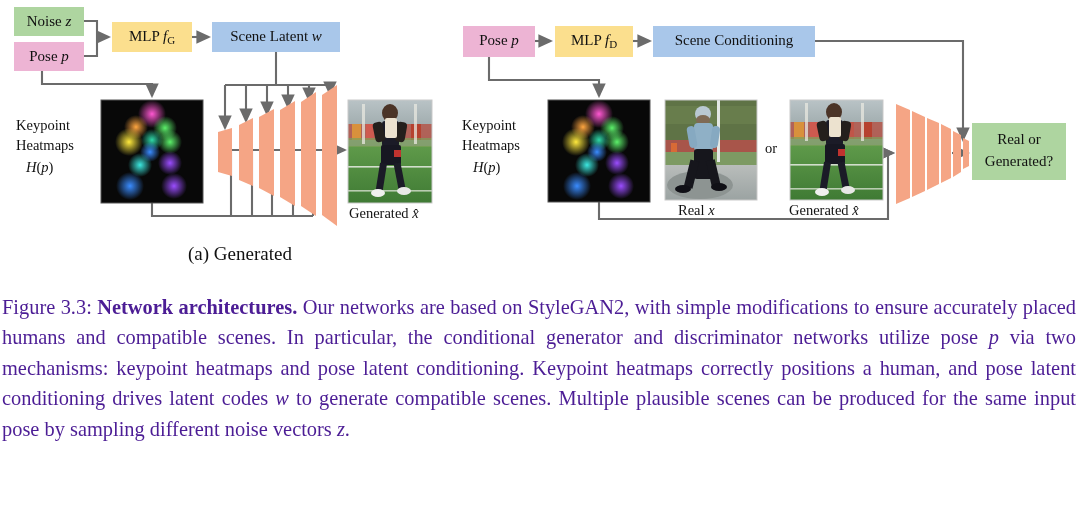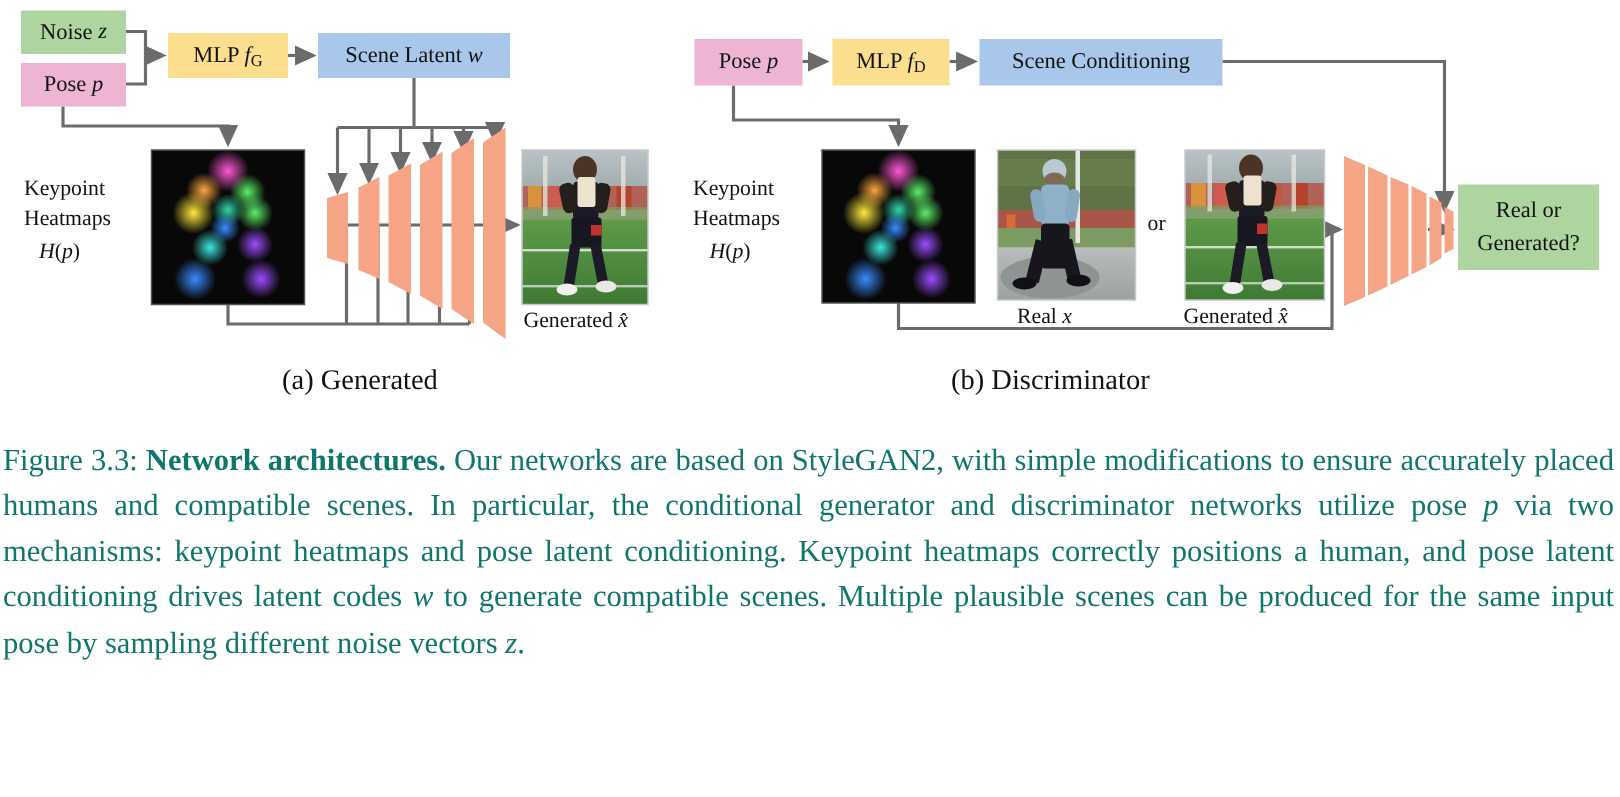--- a/index.html
+++ b/index.html
@@ -5,21 +5,21 @@
   html,body{margin:0;padding:0;background:#ffffff;}
   body{width:1080px;height:531px;font-family:"Liberation Serif",serif;color:#1a1a1a;position:relative;overflow:hidden;}
   #figure{position:absolute;left:0;top:0;width:1080px;height:240px;}
   svg.diagram{position:absolute;left:0;top:0;width:1080px;height:240px;}
   .boxlabel{font-family:"Liberation Serif",serif;font-size:15px;fill:#111;dominant-baseline:middle;text-anchor:middle;}
   .boxlabel .it{font-style:italic;}
   .plainlabel{font-family:"Liberation Serif",serif;font-size:14.5px;fill:#111;}
   .subcap{position:absolute;font-family:"Liberation Serif",serif;font-size:19px;color:#111;}
   #caption{position:absolute;left:0;top:292px;width:1080px;}
   #caption p{margin:0;font-family:"Liberation Serif",serif;font-size:20.4px;line-height:30.4px;
-    text-align:justify;text-justify:inter-word;color:#0f766e;padding:0 4px 0 2px;}
+    text-align:justify;text-justify:inter-word;color:#4c1d95;padding:0 4px 0 2px;}
   .b{font-weight:bold;}
   .it{font-style:italic;}
 </style>
 </head>
 <body>
 
 <div id="figure">
 <svg class="diagram" viewBox="0 0 1080 240">
   <defs>
     <marker id="ah" markerWidth="7" markerHeight="7" refX="6" refY="3.2" orient="auto">
@@ -328,21 +328,20 @@
   </g>
 
   <g>
     <rect x="972" y="123" width="94" height="57" fill="#aed5a0"></rect>
     <text class="boxlabel" x="1019" y="141">Real or</text>
     <text class="boxlabel" x="1019" y="163">Generated?</text>
   </g>
 </svg>
 
 <div class="subcap" style="left:188px; top:243px;">(a) Generated</div>
-<div class="subcap" style="left:634px; top:243px;">(b) Discriminator</div>
 </div>
 
 <div id="caption">
   <p>
     <span>Figure 3.3:</span>
     <span class="b">Network architectures.</span><span> Our networks are based on StyleGAN2, with simple modifications to ensure accurately placed humans and compatible scenes. In particular, the conditional generator and discriminator networks utilize pose </span><span class="it">p</span><span> via two mechanisms: keypoint heatmaps and pose latent conditioning. Keypoint heatmaps correctly positions a human, and pose latent conditioning drives latent codes </span><span class="it">w</span><span> to generate compatible scenes. Multiple plausible scenes can be produced for the same input pose by sampling different noise vectors </span><span class="it">z</span><span>.</span>
   </p>
 </div>
 
 </body></html>

